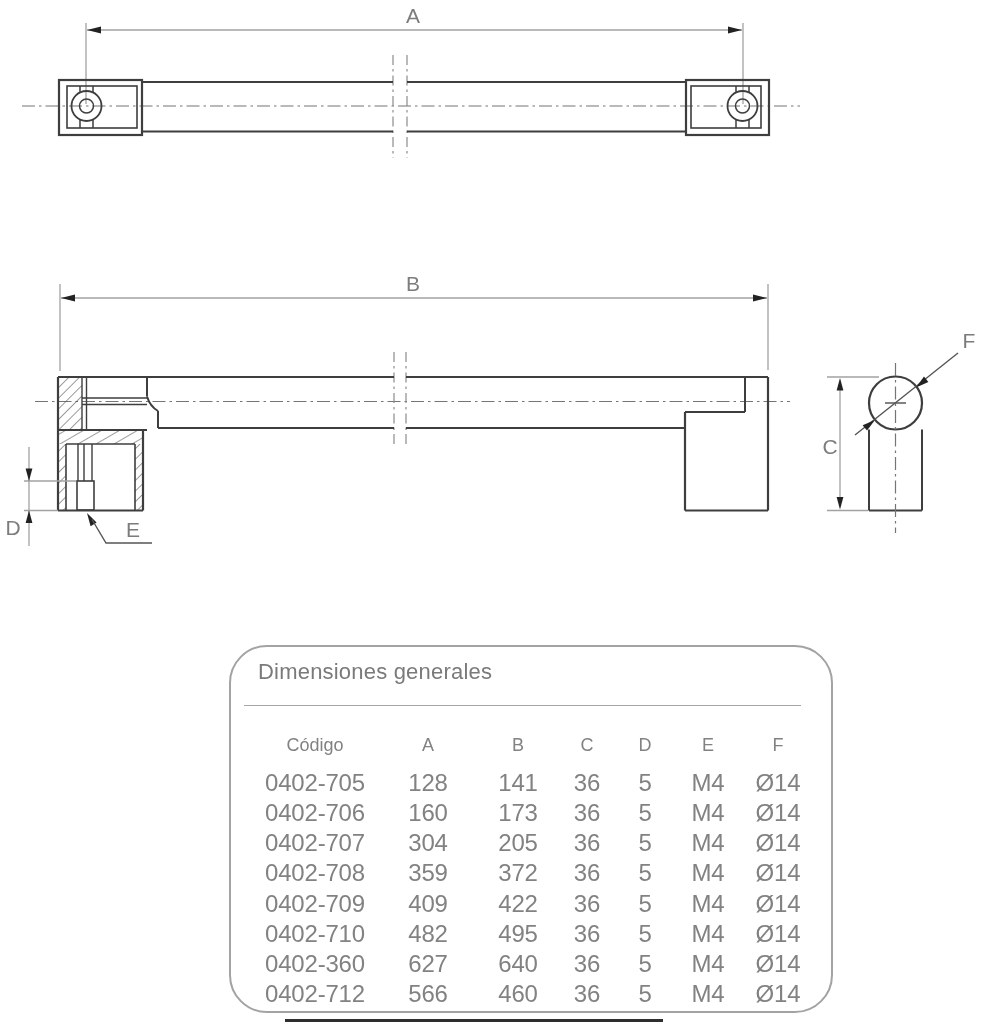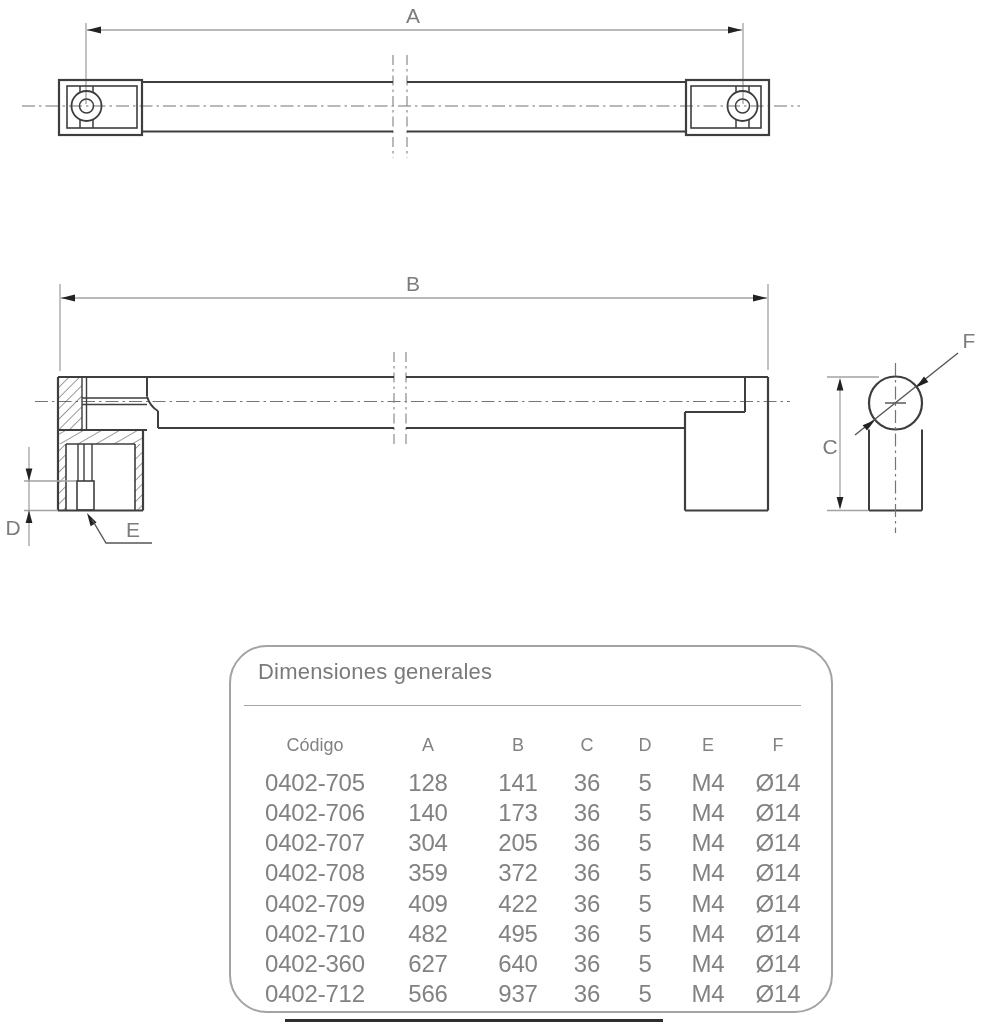--- a/index.html
+++ b/index.html
@@ -179,21 +179,21 @@
         <div class="cell c0">0402-705</div>
         <div class="cell c1">128</div>
         <div class="cell c2">141</div>
         <div class="cell c3">36</div>
         <div class="cell c4">5</div>
         <div class="cell c5">M4</div>
         <div class="cell c6">Ø14</div>
       </div>
       <div class="trow">
         <div class="cell c0">0402-706</div>
-        <div class="cell c1">140</div>
+        <div class="cell c1">160</div>
         <div class="cell c2">173</div>
         <div class="cell c3">36</div>
         <div class="cell c4">5</div>
         <div class="cell c5">M4</div>
         <div class="cell c6">Ø14</div>
       </div>
       <div class="trow">
         <div class="cell c0">0402-707</div>
         <div class="cell c1">304</div>
         <div class="cell c2">205</div>
@@ -234,21 +234,21 @@
         <div class="cell c1">627</div>
         <div class="cell c2">640</div>
         <div class="cell c3">36</div>
         <div class="cell c4">5</div>
         <div class="cell c5">M4</div>
         <div class="cell c6">Ø14</div>
       </div>
       <div class="trow">
         <div class="cell c0">0402-712</div>
         <div class="cell c1">566</div>
-        <div class="cell c2">937</div>
+        <div class="cell c2">460</div>
         <div class="cell c3">36</div>
         <div class="cell c4">5</div>
         <div class="cell c5">M4</div>
         <div class="cell c6">Ø14</div>
       </div>
     </div>
 </div>
 
 <div class="crop-line"></div>
 

